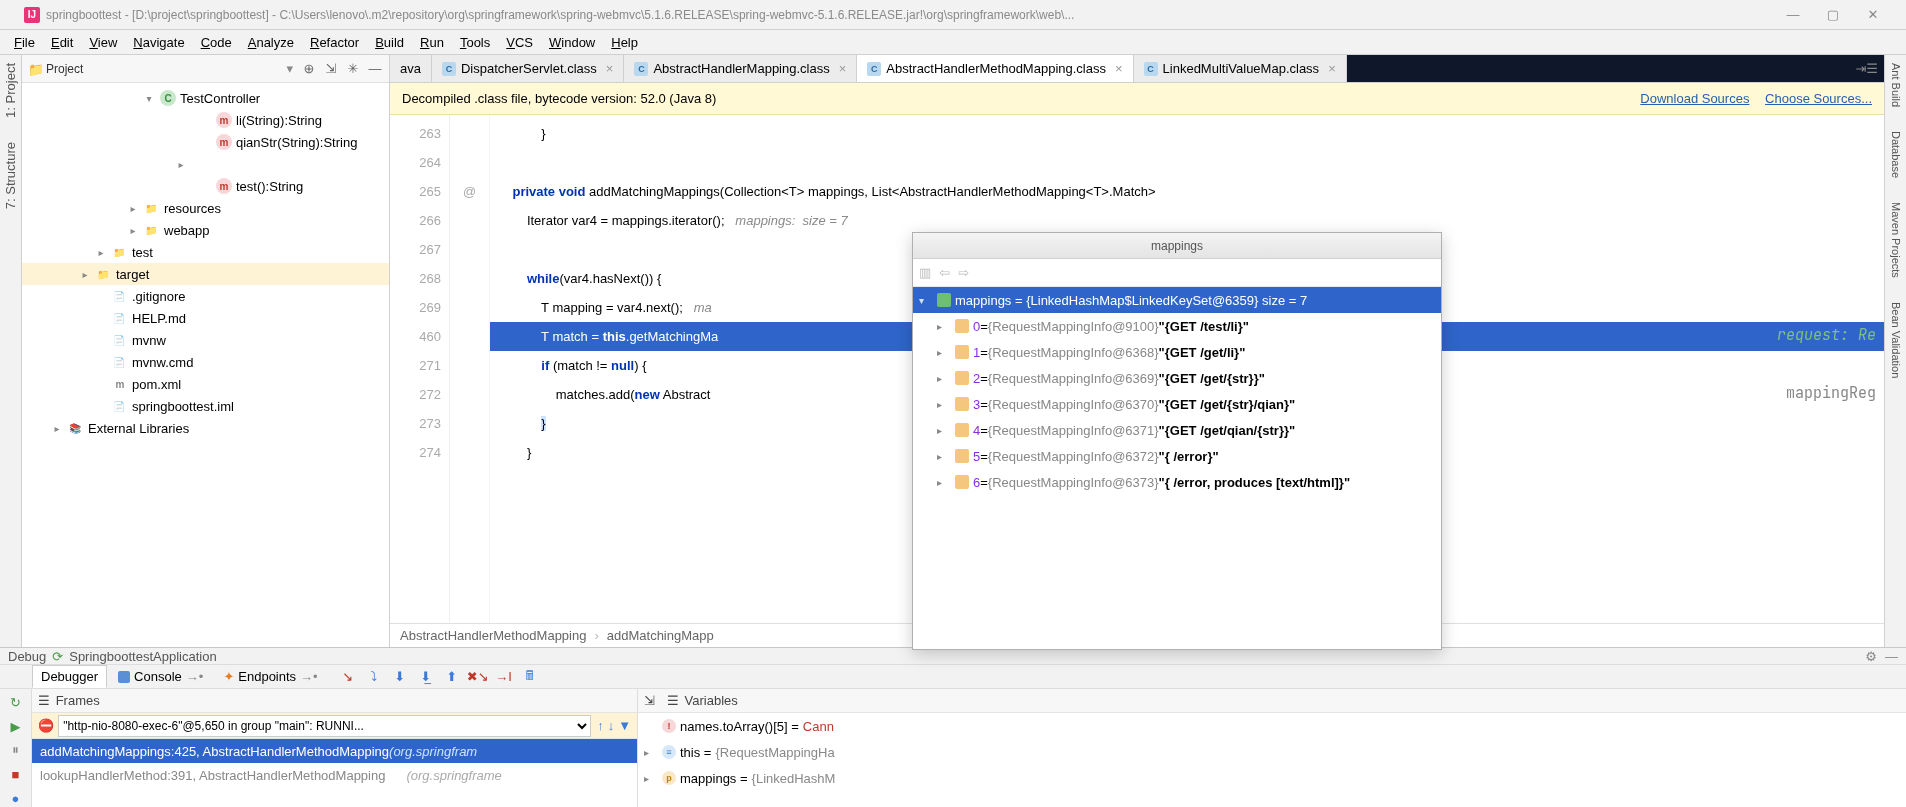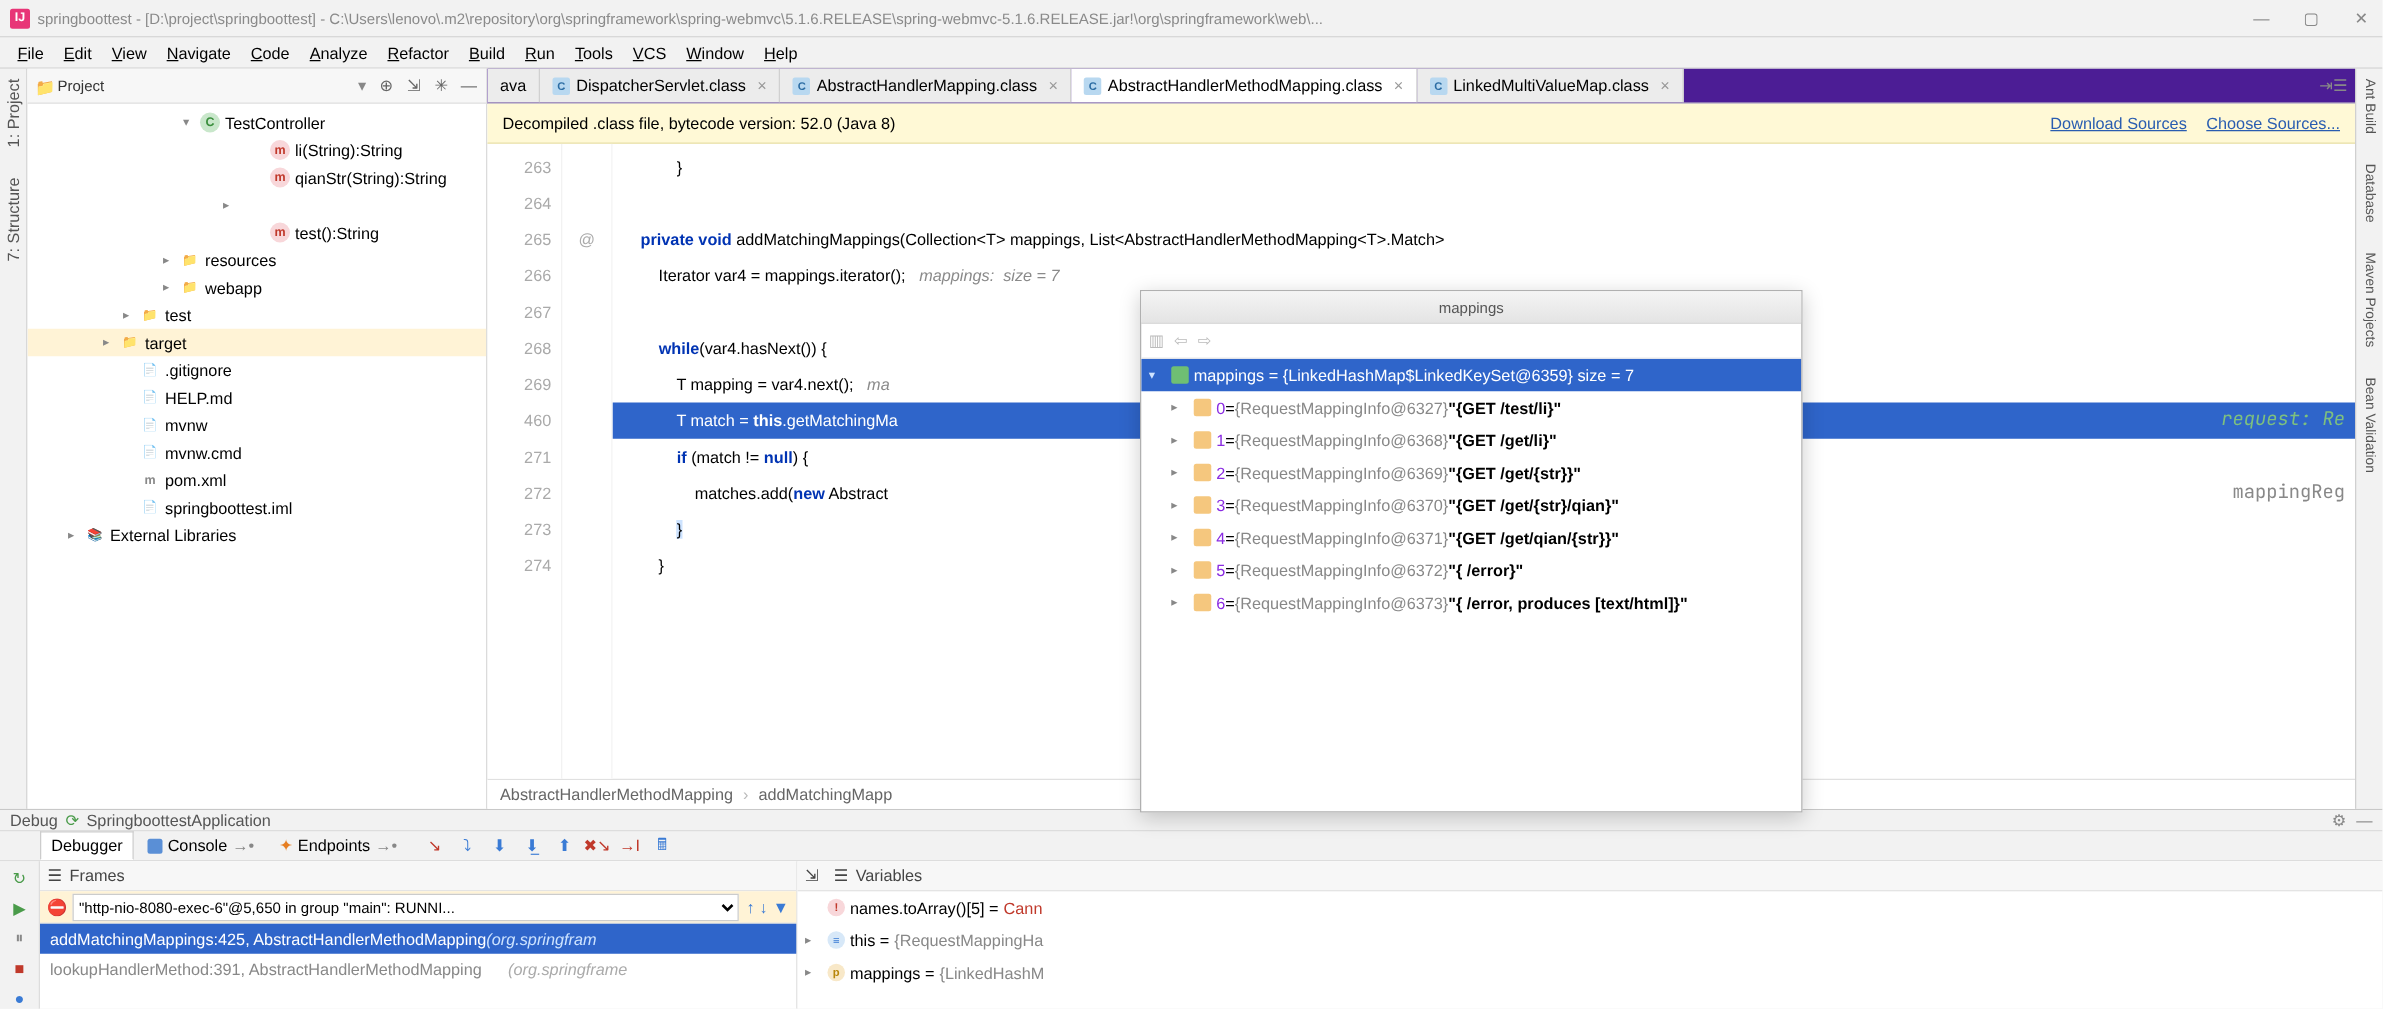--- a/index.html
+++ b/index.html
@@ -1,17 +1,17 @@
 <!DOCTYPE html>
 <html><head>
 <meta charset="utf-8">
 <style>
 * { margin:0; padding:0; box-sizing:border-box; font-family:"Segoe UI",Arial,sans-serif; font-size:13px; }
 body { background:#f2f2f2; color:#000; overflow:hidden; width:1906px; height:807px; }
-.title-bar { height:30px; background:#f2f2f2; display:flex; align-items:center; padding:0 8px; border-bottom:1px solid #d0d0d0; }
+.title-bar { height:30px; background:#f2f2f2; display:flex; align-items:center; padding:0 24px; border-bottom:1px solid #d0d0d0; }
 .title-bar .ij-icon { width:16px; height:16px; background:#e83577; border-radius:2px; margin-right:6px; display:inline-flex; align-items:center; justify-content:center; color:#fff; font-size:10px; font-weight:bold; }
 .title-bar .title { color:#8a8a8a; font-size:12px; flex:1; white-space:nowrap; overflow:hidden; }
 .title-bar .win-btns { display:flex; gap:22px; }
 .title-bar .win-btn { width:18px; height:18px; display:flex; align-items:center; justify-content:center; color:#888; cursor:pointer; }
 .menu-bar { height:25px; background:#f2f2f2; display:flex; align-items:center; padding:0 8px; gap:4px; border-bottom:1px solid #d0d0d0; }
 .menu-bar .mi { padding:3px 6px; cursor:pointer; }
 .menu-bar .mi u { text-decoration:underline; }
 .main-row { display:flex; height:calc(100% - 55px - 160px); }
 .left-gutter { width:22px; background:#f2f2f2; border-right:1px solid #d0d0d0; display:flex; flex-direction:column; align-items:center; padding-top:8px; gap:24px; }
 .left-gutter .vtab { writing-mode:vertical-rl; transform:rotate(180deg); font-size:11px; color:#555; cursor:pointer; display:flex; align-items:center; gap:4px; }
@@ -26,21 +26,21 @@
 .tree { flex:1; overflow:auto; padding:4px 0; font-size:13px; }
 .tree .node { display:flex; align-items:center; height:22px; padding-left:10px; cursor:pointer; white-space:nowrap; }
 .tree .chev { width:14px; text-align:center; color:#888; font-size:10px; }
 .tree .icn { width:16px; height:16px; margin:0 4px; display:inline-flex; align-items:center; justify-content:center; border-radius:50%; font-size:10px; font-weight:bold; }
 .tree .icn.cls { background:#c9e7cb; color:#3b8f3e; }
 .tree .icn.mth { background:#f8d7da; color:#c0392b; }
 .tree .icn.dir { background:none; color:#888; }
 .tree .icn.tgt { color:#e67e22; }
 .tree .node.sel { background:#fff3d6; }
 .editor-area { flex:1; display:flex; flex-direction:column; background:#fff; position:relative; }
-.tabs-row { height:28px; display:flex; align-items:center; background:#4c1d95; border-bottom:1px solid #d0d0d0; overflow:hidden; }
+.tabs-row { height:28px; display:flex; align-items:center; background:#0f172a; border-bottom:1px solid #d0d0d0; overflow:hidden; }
 .tabs-row .tab { display:flex; align-items:center; height:100%; padding:0 10px; border-right:1px solid #d0d0d0; background:#ececec; cursor:pointer; gap:5px; font-size:12px; }
 .tabs-row .tab.active { background:#fff; }
 .tabs-row .tab .tic { width:14px; height:14px; background:#b8d8f0; border-radius:2px; display:inline-flex; align-items:center; justify-content:center; color:#2b6ca3; font-size:9px; font-weight:bold; }
 .tabs-row .tab .x { color:#999; margin-left:4px; }
 .banner { height:32px; background:#fff9d6; border-bottom:1px solid #e8dfa8; display:flex; align-items:center; padding:0 12px; justify-content:space-between; font-size:13px; }
 .banner .links a { color:#2a5db0; margin-left:12px; text-decoration:underline; cursor:pointer; }
 .code-area { flex:1; display:flex; overflow:hidden; position:relative; font-family:"JetBrains Mono","Consolas",monospace; font-size:15px; }
 .gutter-col { width:60px; background:#fff; border-right:1px solid #eee; text-align:right; color:#aaa; padding-top:4px; }
 .gutter-col .ln { height:29px; padding-right:8px; line-height:29px; }
 .gutter2 { width:40px; background:#fff; border-right:1px solid #f4f4f4; padding-top:4px; }
@@ -325,21 +325,21 @@
       <div class="row sel">
         <span class="ch">▾</span>
         <span style="width:14px;height:14px;background:#6fbf73;border-radius:2px;margin:0 4px"></span>
         <span>mappings = {LinkedHashMap$LinkedKeySet@6359}  size = 7</span>
       </div>
       <div class="row" style="padding-left: 24px;">
         <span class="ch">▸</span>
         <span class="oic"></span>
         <span class="k">0</span>
         <span> = </span>
-        <span class="g">{RequestMappingInfo@6327}</span>
+        <span class="g">{RequestMappingInfo@9100}</span>
         <span> <b>"{GET /test/li}"</b></span>
       </div>
       <div class="row" style="padding-left: 24px;">
         <span class="ch">▸</span>
         <span class="oic"></span>
         <span class="k">1</span>
         <span> = </span>
         <span class="g">{RequestMappingInfo@6368}</span>
         <span> <b>"{GET /get/li}"</b></span>
       </div>

